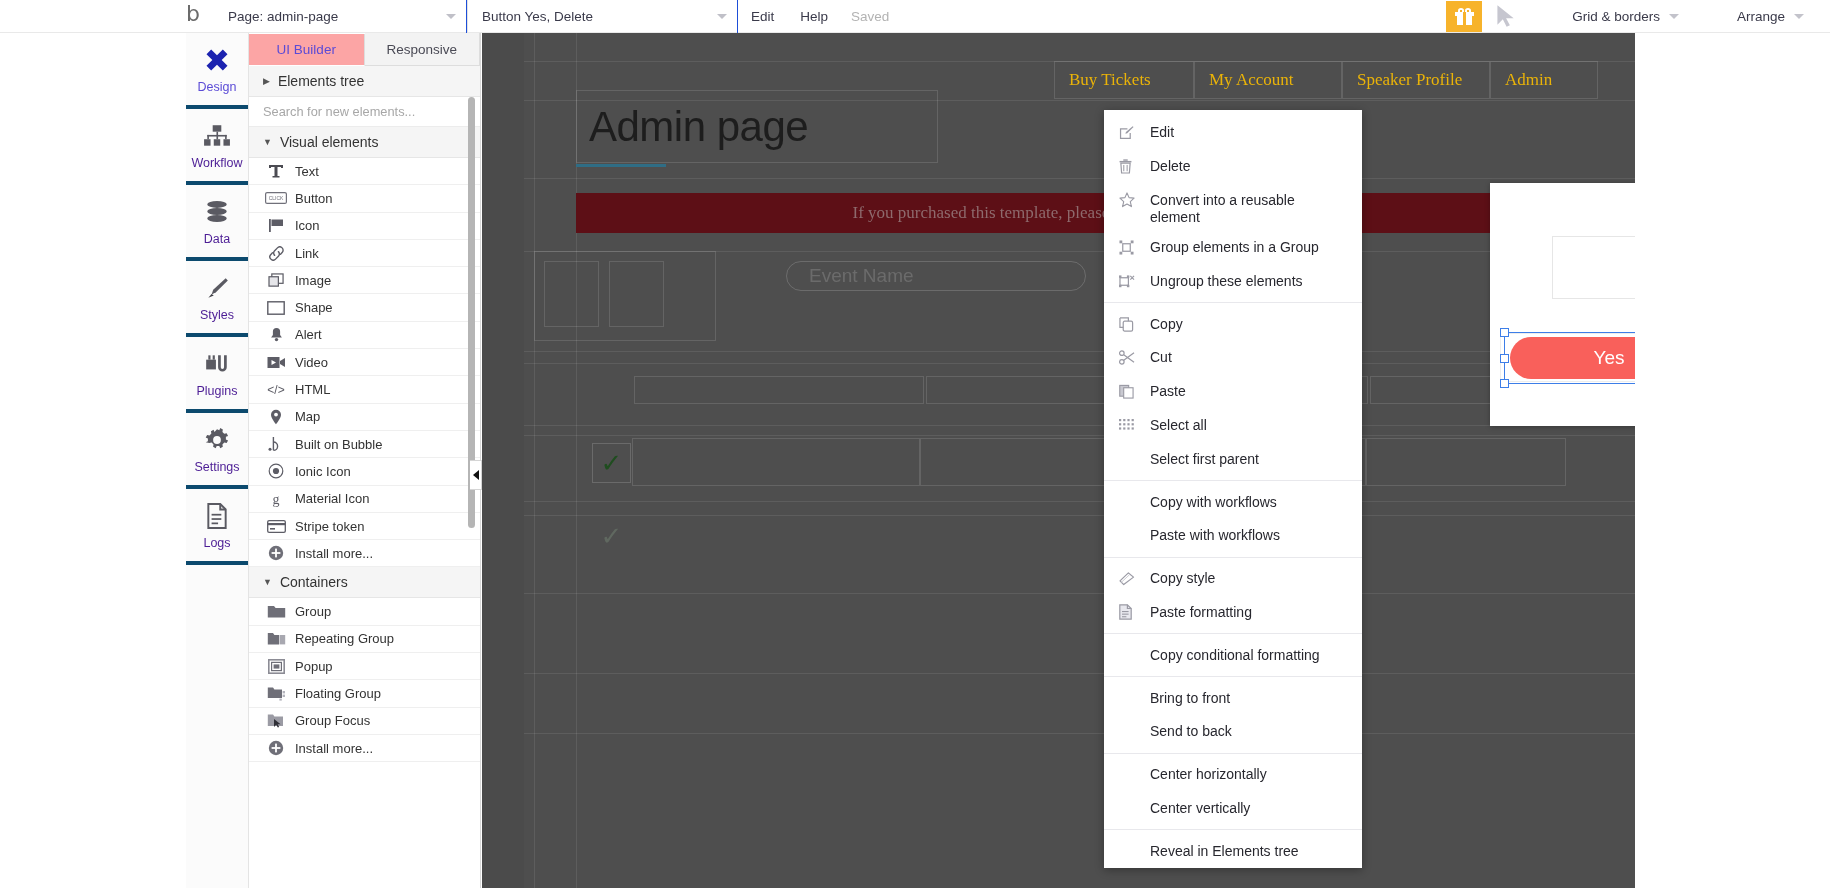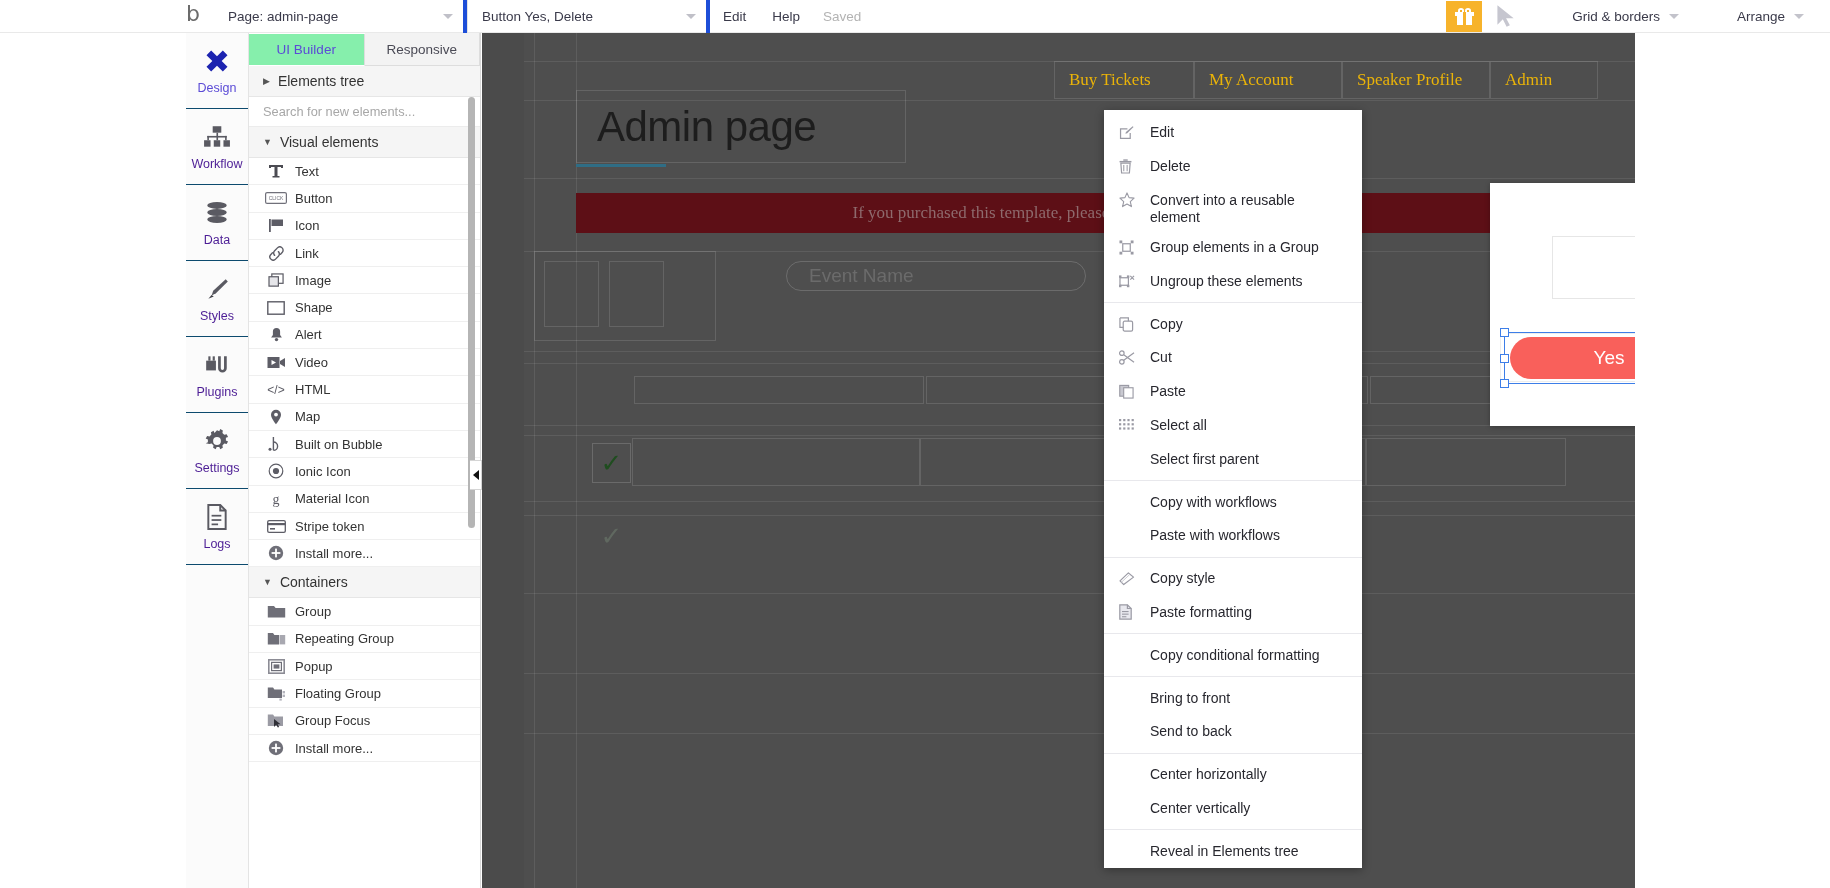--- a/index.html
+++ b/index.html
@@ -17,31 +17,31 @@
     background: #ffffff; display: flex; align-items: center;
     border-bottom: 1px solid #e9e9e9;
   }
   .bubble-logo {
     margin-left: 186px; font-size: 22px; color: #6b6b6b;
     font-family: "DejaVu Sans", sans-serif; line-height: 1;
     position: relative; top: -2px;
   }
   .tb-select {
     height: 33px; display: flex; align-items: center;
-    border-left: 1px solid #e2e2e2; border-right: 4px solid #1d4ed8;
+    border-left: 1px solid #e2e2e2; border-right: 1px solid #1d4ed8;
     padding: 0 10px 0 14px; position: relative;
   }
   .tb-select .txt { font-size: 13.5px; color: #3a3a4a; white-space: nowrap; }
   .tb-caret {
     width: 0; height: 0; border-left: 5px solid transparent;
     border-right: 5px solid transparent; border-top: 5px solid #c0c0c8;
     margin-left: auto;
   }
   .sel-page { width: 253px; margin-left: 14px; border-left: none; }
-  .sel-elem { width: 243px; }
+  .sel-elem { width: 271px; }
   .tb-link {
     font-size: 13.5px; color: #3a3a4a; padding: 0 13px; cursor: default;
   }
   .tb-saved { font-size: 13.5px; color: #b3b3b3; padding: 0 10px; }
   .tb-right { margin-left: auto; display: flex; align-items: center; height: 33px; }
   .gift-btn {
     width: 36px; height: 31px; background: #f7b32b; display: flex;
     align-items: center; justify-content: center; margin-right: 10px;
   }
   .gift-ico { width: 19px; height: 17px; position: relative; }
@@ -58,38 +58,38 @@
     margin-left: 9px;
   }
 
   
   .rail {
     position: absolute; left: 186px; top: 33px; width: 63px; height: 855px;
     background: #fbfbfb; border-right: 1px solid #e4e4e4;
   }
   .rail-item {
     height: 76px; display: flex; flex-direction: column; align-items: center;
-    justify-content: center; border-bottom: 1px solid #0c4a6e; cursor: pointer;
+    justify-content: center; border-bottom: 4px solid #0c4a6e; cursor: pointer;
   }
   .rail-item .lbl { font-size: 12.5px; color: #4c1d95; margin-top: 5px; }
   .rail-item.active .lbl { color: #5b4bd6; }
   .rail-ico { height: 30px; display: flex; align-items: center; }
 
   
   .panel {
     position: absolute; left: 249px; top: 33px; width: 232px; height: 855px;
     background: #ffffff; border-right: 1px solid #d8d8d8;
   }
   .panel-tabs { display: flex; height: 33px; border-bottom: 1px solid #ddd; }
   .ptab {
     flex: 1; display: flex; align-items: center; justify-content: center;
     font-size: 13.5px; color: #4a4a55; background: #f3f3f3;
     border-right: 1px solid #ddd; cursor: pointer;
   }
-  .ptab.active { background: #86efac; color: #5b4bd6; border-bottom: 1px solid #fff; position: relative; top: 1px; }
+  .ptab.active { background: #fca5a5; color: #5b4bd6; border-bottom: 1px solid #fff; position: relative; top: 1px; }
   .sec-head {
     height: 31px; display: flex; align-items: center; background: #f5f5f5;
     border-bottom: 1px solid #e6e6e6; font-size: 14px; color: #333; cursor: pointer;
   }
   .sec-head .arrow { margin: 0 8px 0 14px; font-size: 9px; color: #555; }
   .search-row {
     height: 30px; display: flex; align-items: center; padding-left: 14px;
     border-bottom: 1px solid #ececec; background: #fff; justify-content: flex-end;
   }
   .search-row input {
@@ -138,24 +138,24 @@
   .nav-strip { position: absolute; left: 530px; top: 28px; height: 38px; display: flex; }
   .nav-cell {
     border-left: 1px solid rgba(255,255,255,0.13); border-right: 1px solid rgba(255,255,255,0.13);
     border-top: 1px solid rgba(255,255,255,0.13); border-bottom: 1px solid rgba(255,255,255,0.13);
     display: flex; align-items: center; padding: 0 14px;
     font-family: "Liberation Serif", serif; font-size: 17px; color: #eab308;
     white-space: nowrap;
   }
 
   .cv-title {
-    position: absolute; left: 52px; top: 57px; width: 330px; height: 73px;
+    position: absolute; left: 52px; top: 57px; width: 362px; height: 73px;
     border: 1px solid rgba(255,255,255,0.13); display: flex; align-items: center;
     font-size: 42px; color: #1d1d1d; font-family: "Liberation Sans", sans-serif;
-    letter-spacing: -0.5px; padding-left: 20px;
+    letter-spacing: -0.5px; padding-left: 12px;
   }
   .cv-underline { position: absolute; left: 52px; top: 131px; width: 90px; height: 3px; background: #2f6d85; }
 
   .cv-banner {
     position: absolute; left: 52px; top: 160px; width: 1060px; height: 40px;
     background: #5d0f16; display: flex; align-items: center; justify-content: center;
     font-family: "Liberation Serif", serif; font-size: 17px; color: #8e6a6d;
     overflow: hidden; white-space: nowrap;
   }
   .cv-input {

